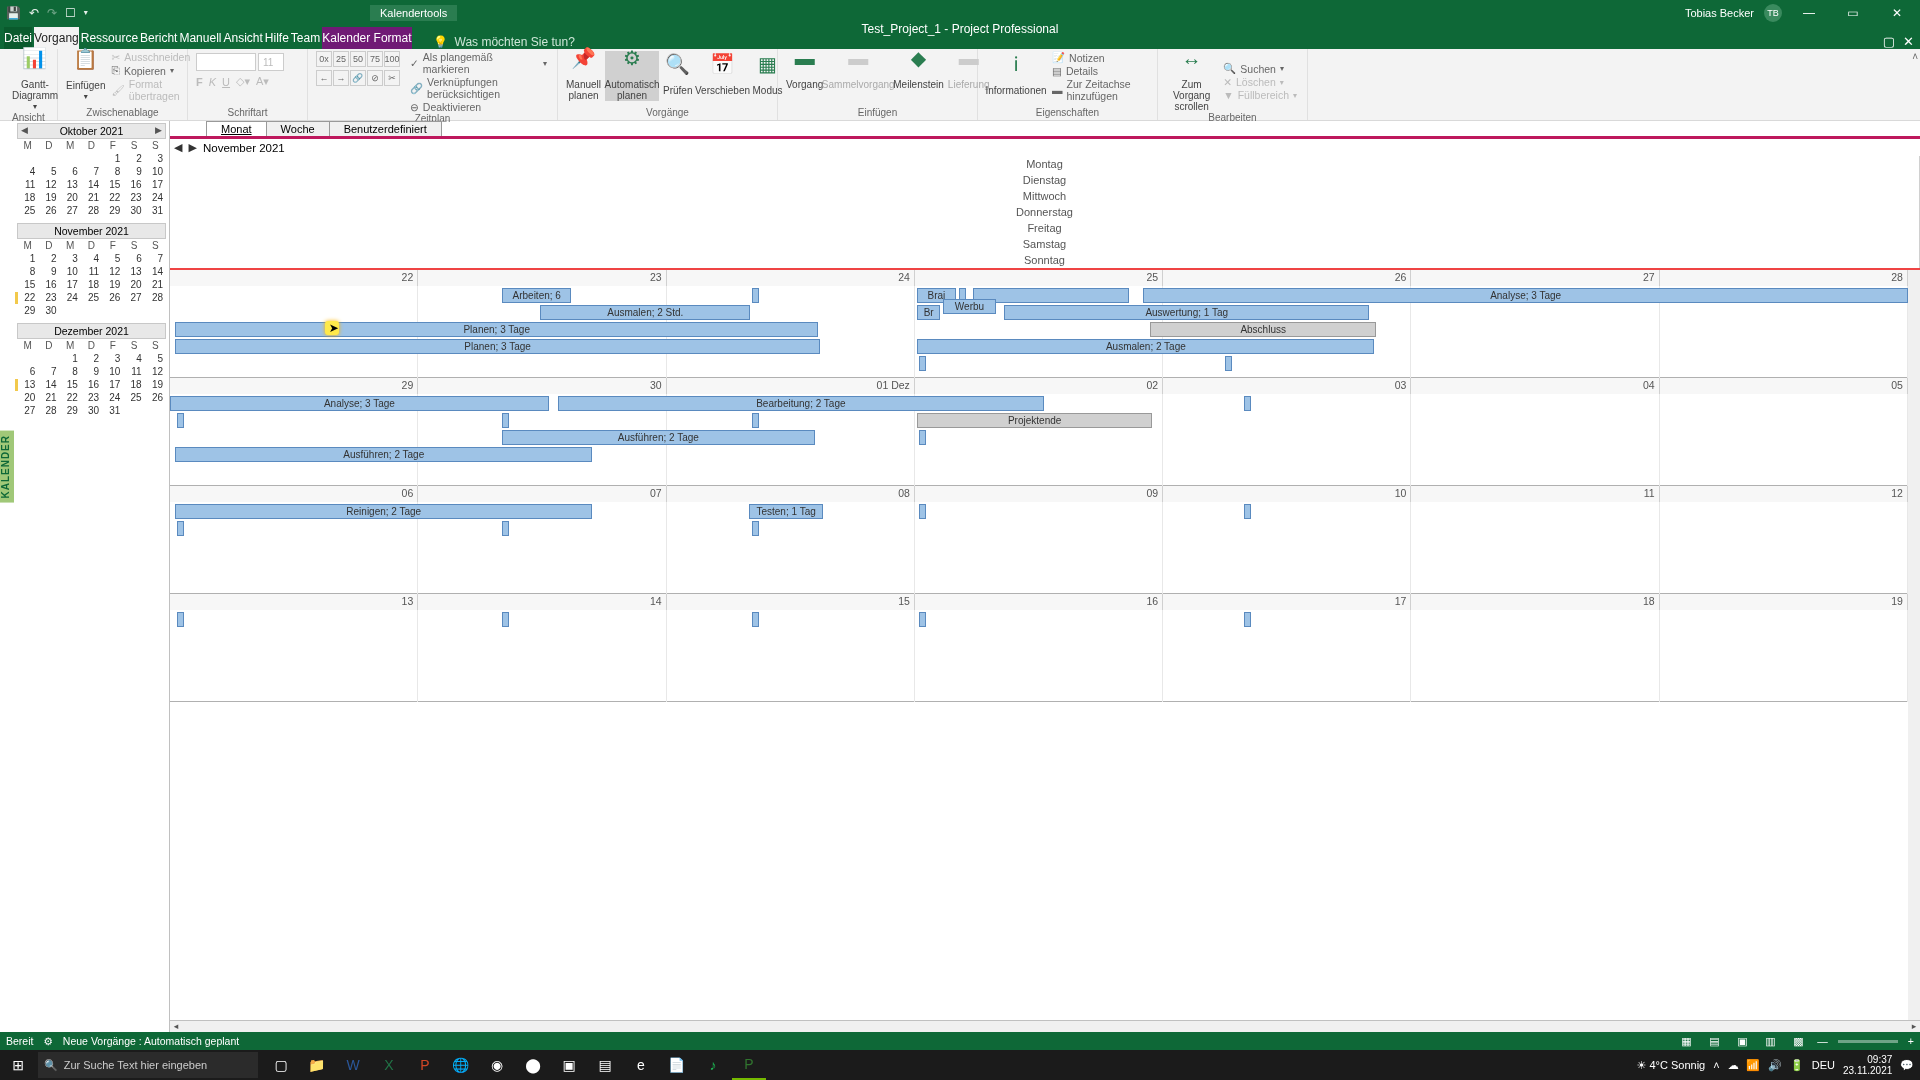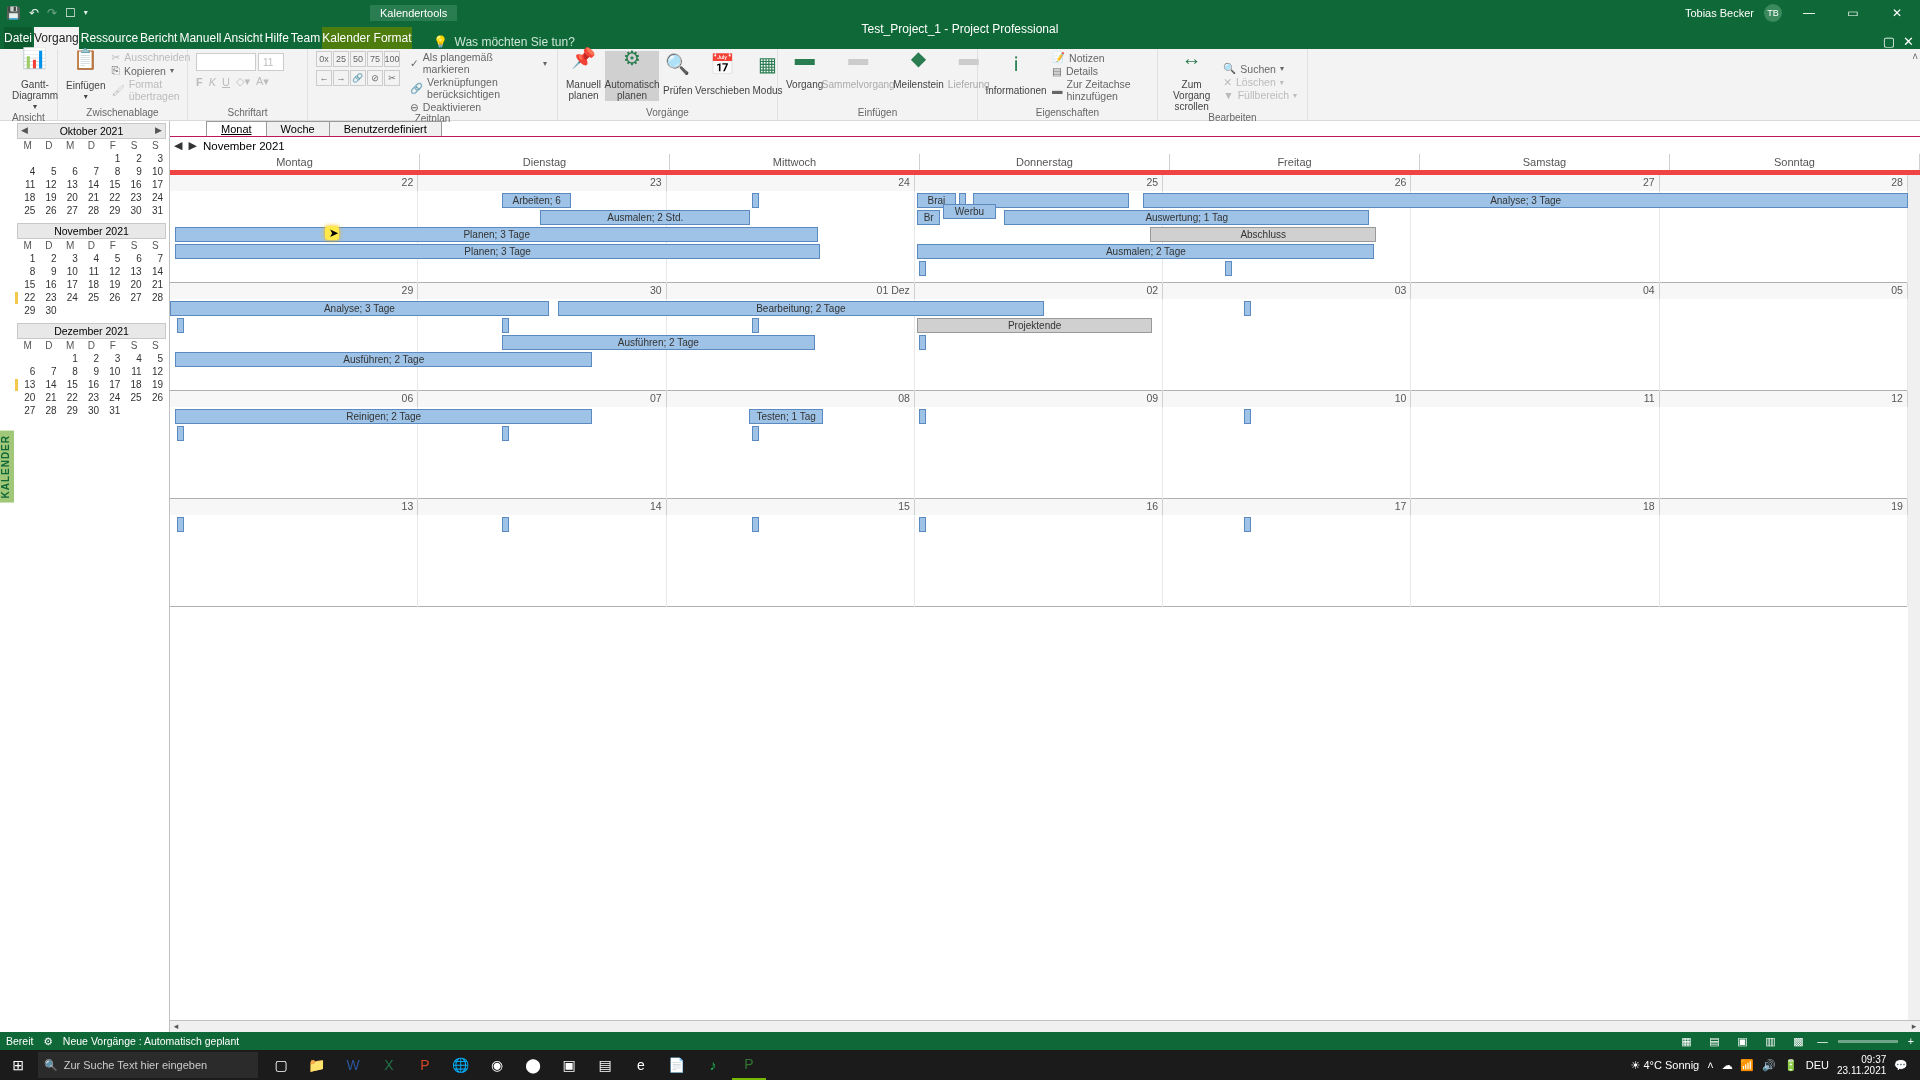--- a/index.html
+++ b/index.html
@@ -13,21 +13,21 @@
 .titlebar .tool-ctx { background: #2a7d50; padding: 2px 10px; font-size: 11px; position: absolute; left: 370px; }
 .titlebar .doctitle { font-size: 12px; }
 .titlebar .right { margin-left: auto; display: flex; align-items: center; gap: 10px; padding-right: 6px; }
 .titlebar .user-badge { background: #3a8a5e; border-radius: 50%; width: 18px; height: 18px; display: inline-flex; align-items: center; justify-content: center; font-size: 9px; }
 .titlebar .winbtn { width: 34px; text-align: center; font-size: 12px; }
 
 
 .ribbontabs { height: 24px; background: #0e6837; color: #fff; display: flex; align-items: flex-end; padding-left: 4px; gap: 2px; }
 .ribbontabs .tab { padding: 4px 0; font-size: 12px; cursor: pointer; }
 .ribbontabs .tab.active { background: #f3f3f3; color: #222; }
-.ribbontabs .tab.context { background: #4d7c0f; }
+.ribbontabs .tab.context { background: #701a75; }
 .ribbontabs .search { margin-left: 20px; display: flex; align-items: center; color: #cde6d7; gap: 6px; font-size: 12px; }
 .ribbontabs .right-icons { margin-left: auto; display: flex; gap: 8px; padding-right: 6px; color: #fff; font-size: 13px; }
 
 
 .ribbon { height: 72px; background: #f3f3f3; border-bottom: 1px solid #d9d9d9; display: flex; position: relative; }
 .ribbon .group { border-right: 1px solid #e0e0e0; padding: 2px 8px 0; display: flex; flex-direction: column; justify-content: space-between; }
 .ribbon .group .label { text-align: center; font-size: 10px; color: #666; padding-bottom: 2px; }
 .ribbon .group .row { display: flex; align-items: center; gap: 4px; }
 .ribbon .group .bigbtn { display: flex; flex-direction: column; align-items: center; width: 54px; padding-top: 2px; color: #444; font-size: 10px; line-height: 11px; text-align: center; }
 .ribbon .group .bigbtn.disabled { color: #aaa; }
@@ -49,29 +49,29 @@
 .minical { margin-bottom: 6px; }
 .minical .hdr { background: #e8e8e8; text-align: center; font-size: 10.5px; padding: 1px 0; border: 1px solid #c8c8c8; position: relative; }
 .minical .hdr .nav { position: absolute; top: 1px; font-size: 9px; color: #555; }
 .minical .hdr .nav.l { left: 3px; } .minical .hdr .nav.r { right: 3px; }
 .minical table { width: 100%; border-collapse: collapse; font-size: 10px; }
 .minical th { color: #555; font-weight: normal; padding: 1px 0; }
 .minical td { text-align: right; padding: 1px 3px; color: #333; position: relative; }
 .minical td.marked::before { content: ""; position: absolute; left: -2px; top: 1px; width: 3px; height: 12px; background: #f2c94c; }
 
 
-.viewsel { display: flex; border-bottom: 1px solid #be185d; padding-left: 36px; }
+.viewsel { display: flex; border-bottom: 3px solid #be185d; padding-left: 36px; }
 .viewsel .vbtn { border: 1px solid #999; border-bottom: none; padding: 1px 14px; font-size: 11px; background: #f0f0f0; margin-right: -1px; }
 .viewsel .vbtn.active { background: #fff; text-decoration: underline; }
 .calnav { display: flex; align-items: center; gap: 6px; padding: 2px 4px; }
 .calnav .arrow { font-size: 11px; color: #333; }
 
 
 .calwrap { flex: 1; display: flex; flex-direction: column; position: relative; }
-.calhead { display: flex; border-bottom: 5px solid #ef4444; }
+.calhead { display: flex; border-bottom: 2px solid #ef4444; flex-direction: column; }
 .calhead .dh { flex: 1; text-align: center; font-size: 11px; color: #555; padding: 2px 0; border-right: 1px solid #d0d0d0; }
 .calbody { flex: 1; overflow: hidden; position: relative; border-right: 12px solid #f0f0f0; }
 .calbody .scrollarrow { position: absolute; right: -11px; width: 10px; height: 10px; font-size: 9px; color: #555; text-align: center; }
 .week { border-bottom: 1px solid #b0b0b0; position: relative; }
 .daterow { display: flex; }
 .daterow .dc { flex: 1; border-right: 1px solid #d0d0d0; text-align: right; padding: 1px 4px; font-size: 10.5px; color: #555; background: #f7f7f7; height: 16px; }
 .evarea { position: relative; display: flex; }
 .evarea .col { flex: 1; border-right: 1px solid #e8e8e8; }
 .task { position: absolute; height: 15px; background: #9ec3e6; border: 1px solid #5a8abf; font-size: 10px; color: #333; display: flex; align-items: center; justify-content: center; overflow: hidden; white-space: nowrap; }
 .task.milestone { background: #d0d0d0; border-color: #999; }
@@ -84,21 +84,21 @@
 .statusbar .divider { flex: 1; }
 .statusbar .vicon { width: 18px; text-align: center; font-size: 11px; }
 
 
 .taskbar { height: 30px; background: #1b1b1b; display: flex; align-items: center; color: #fff; font-size: 11px; }
 .taskbar .start { width: 36px; height: 30px; display: flex; align-items: center; justify-content: center; font-size: 14px; color: #fff; }
 .taskbar .search { background: #2b2b2b; height: 26px; width: 220px; display: flex; align-items: center; padding: 0 6px; color: #ccc; gap: 6px; margin-left: 2px; }
 .taskbar .tbicons { display: flex; gap: 2px; margin-left: 6px; }
 .taskbar .tbicons .ti { width: 34px; height: 30px; display: flex; align-items: center; justify-content: center; font-size: 14px; }
 .taskbar .ti.active { border-bottom: 2px solid #76b900; }
-.taskbar .tray { margin-left: auto; display: flex; align-items: center; gap: 8px; padding-right: 12px; }
+.taskbar .tray { margin-left: auto; display: flex; align-items: center; gap: 8px; padding-right: 6px; }
 .taskbar .clock { text-align: right; line-height: 11px; font-size: 10px; }
 .hscroll { height: 12px; background: #f0f0f0; border-top: 1px solid #c0c0c0; position: relative; }
 .hscroll .ar { position: absolute; top: 0; width: 12px; height: 12px; font-size: 9px; text-align: center; color: #555; }
 </style>
 </head>
 <body>
 
 <div class="titlebar">
   <div class="qat">
     <span>💾</span>

